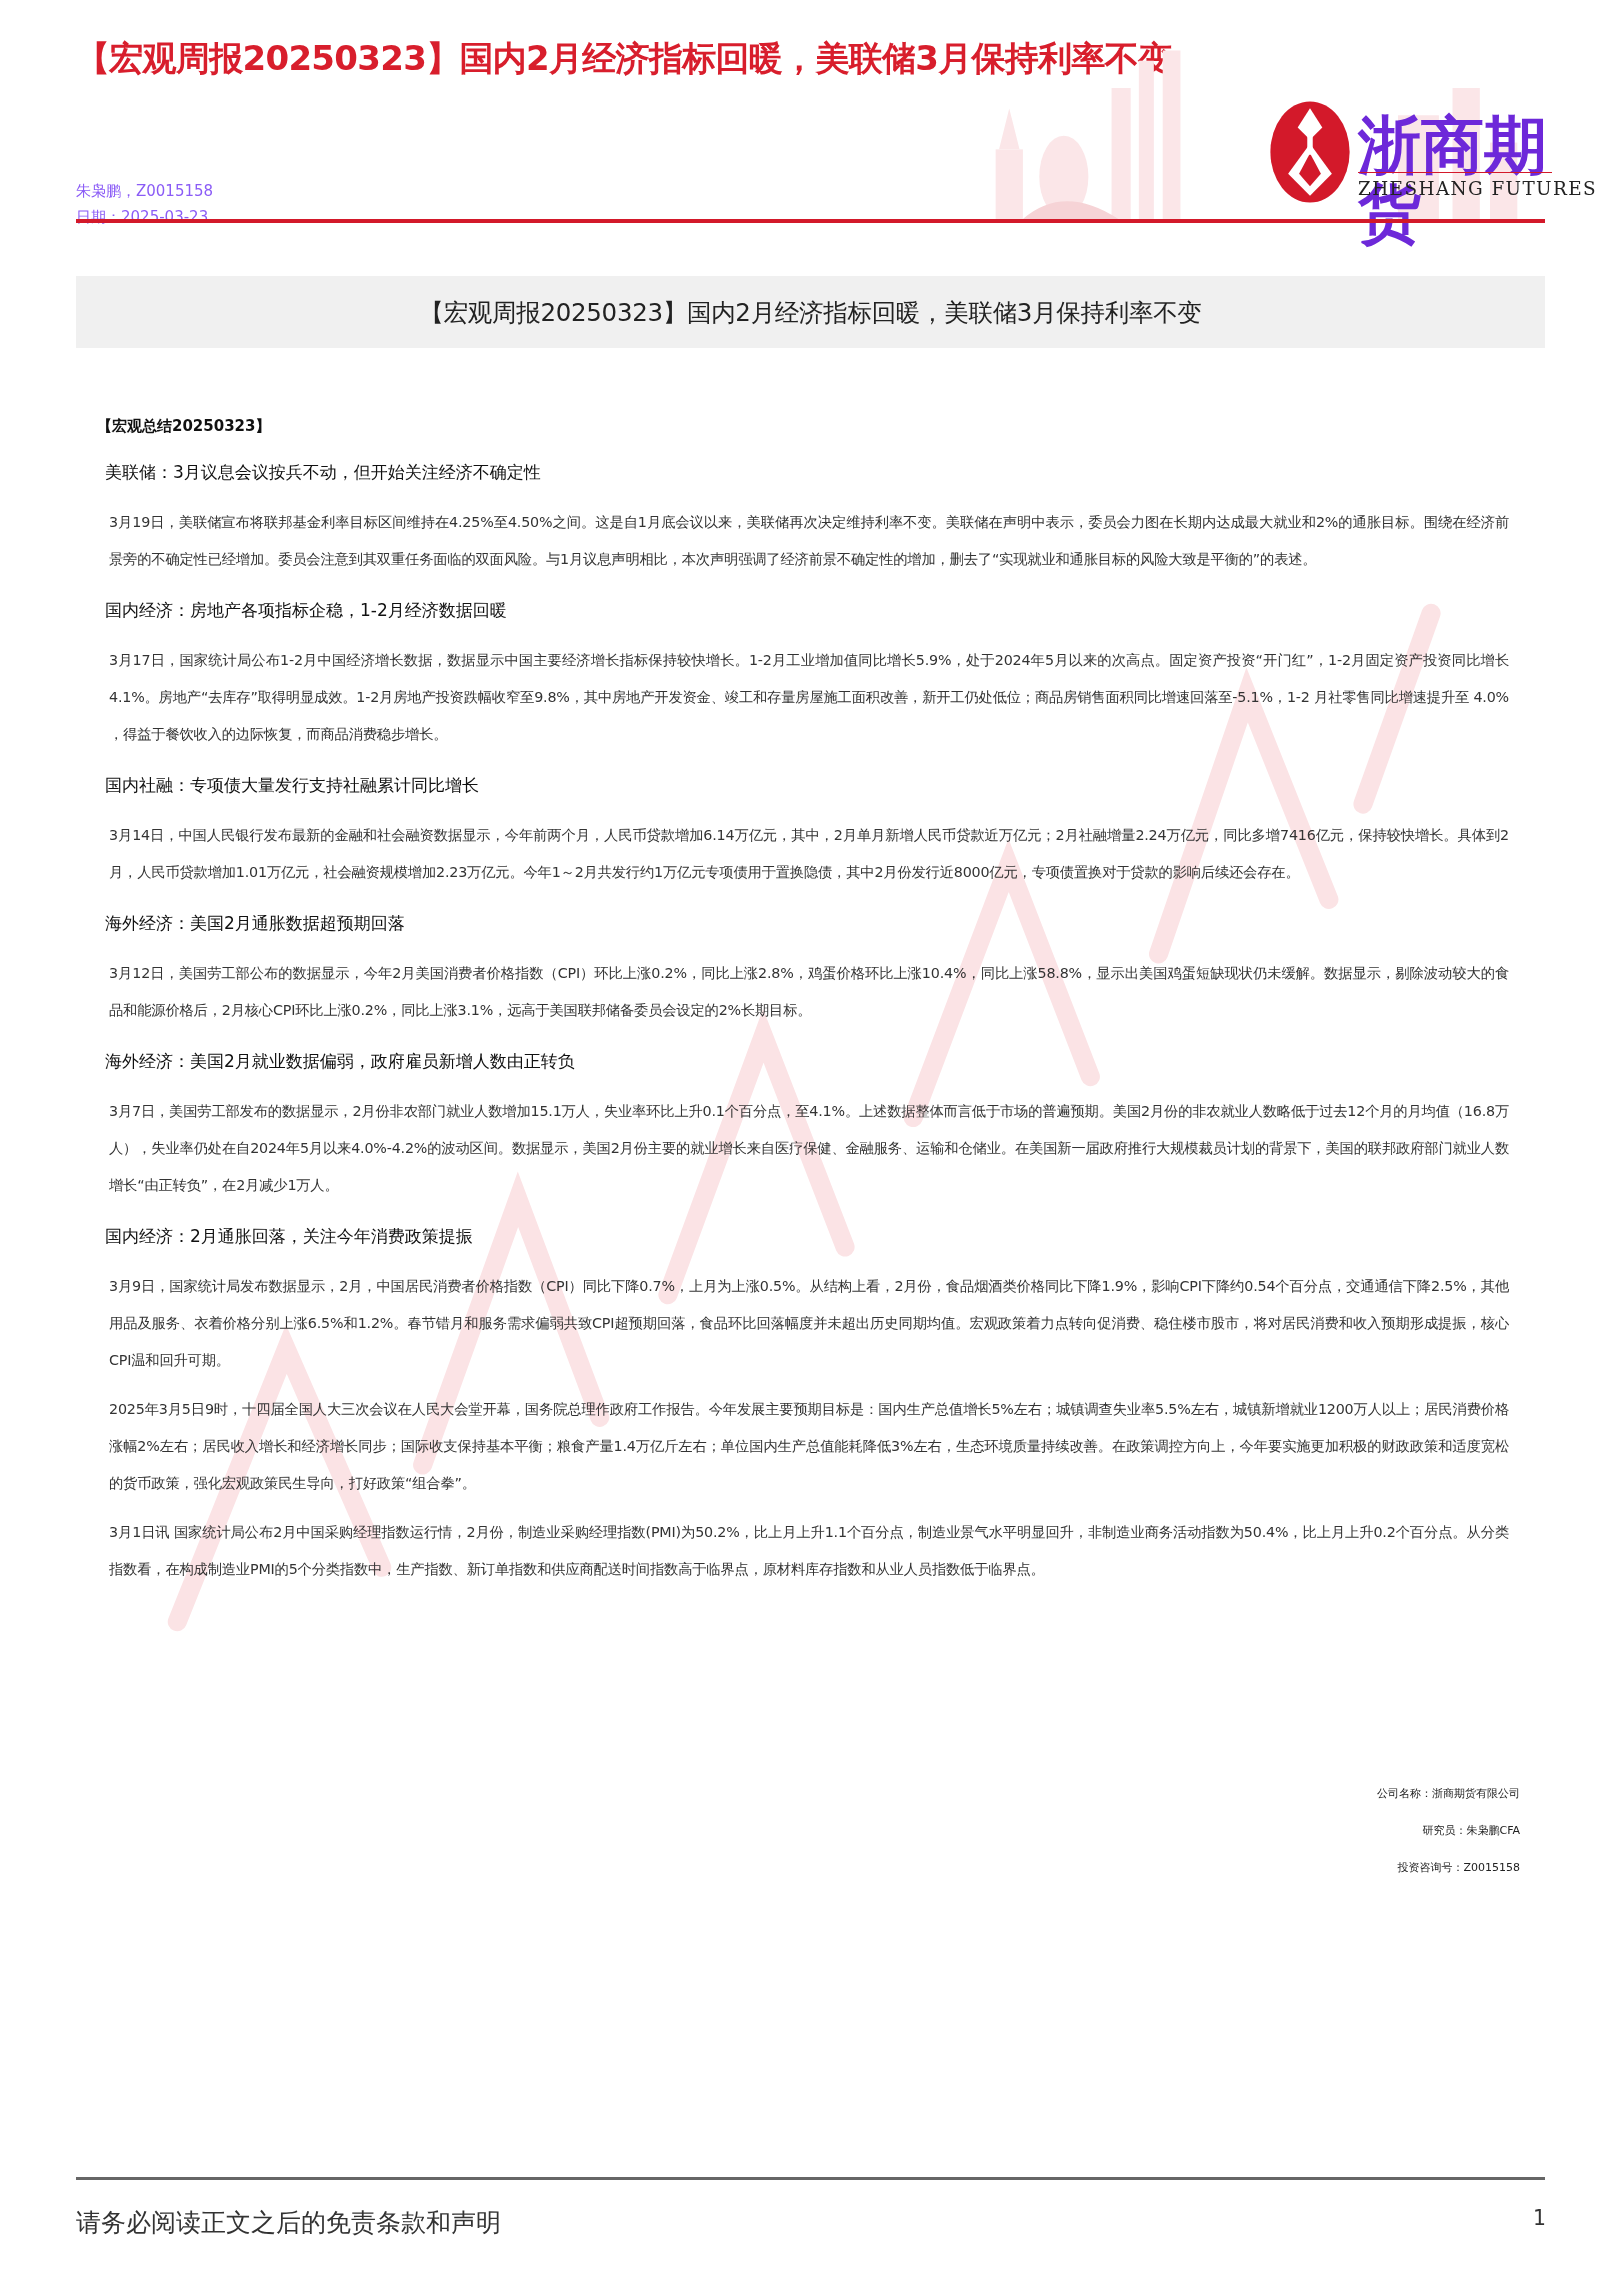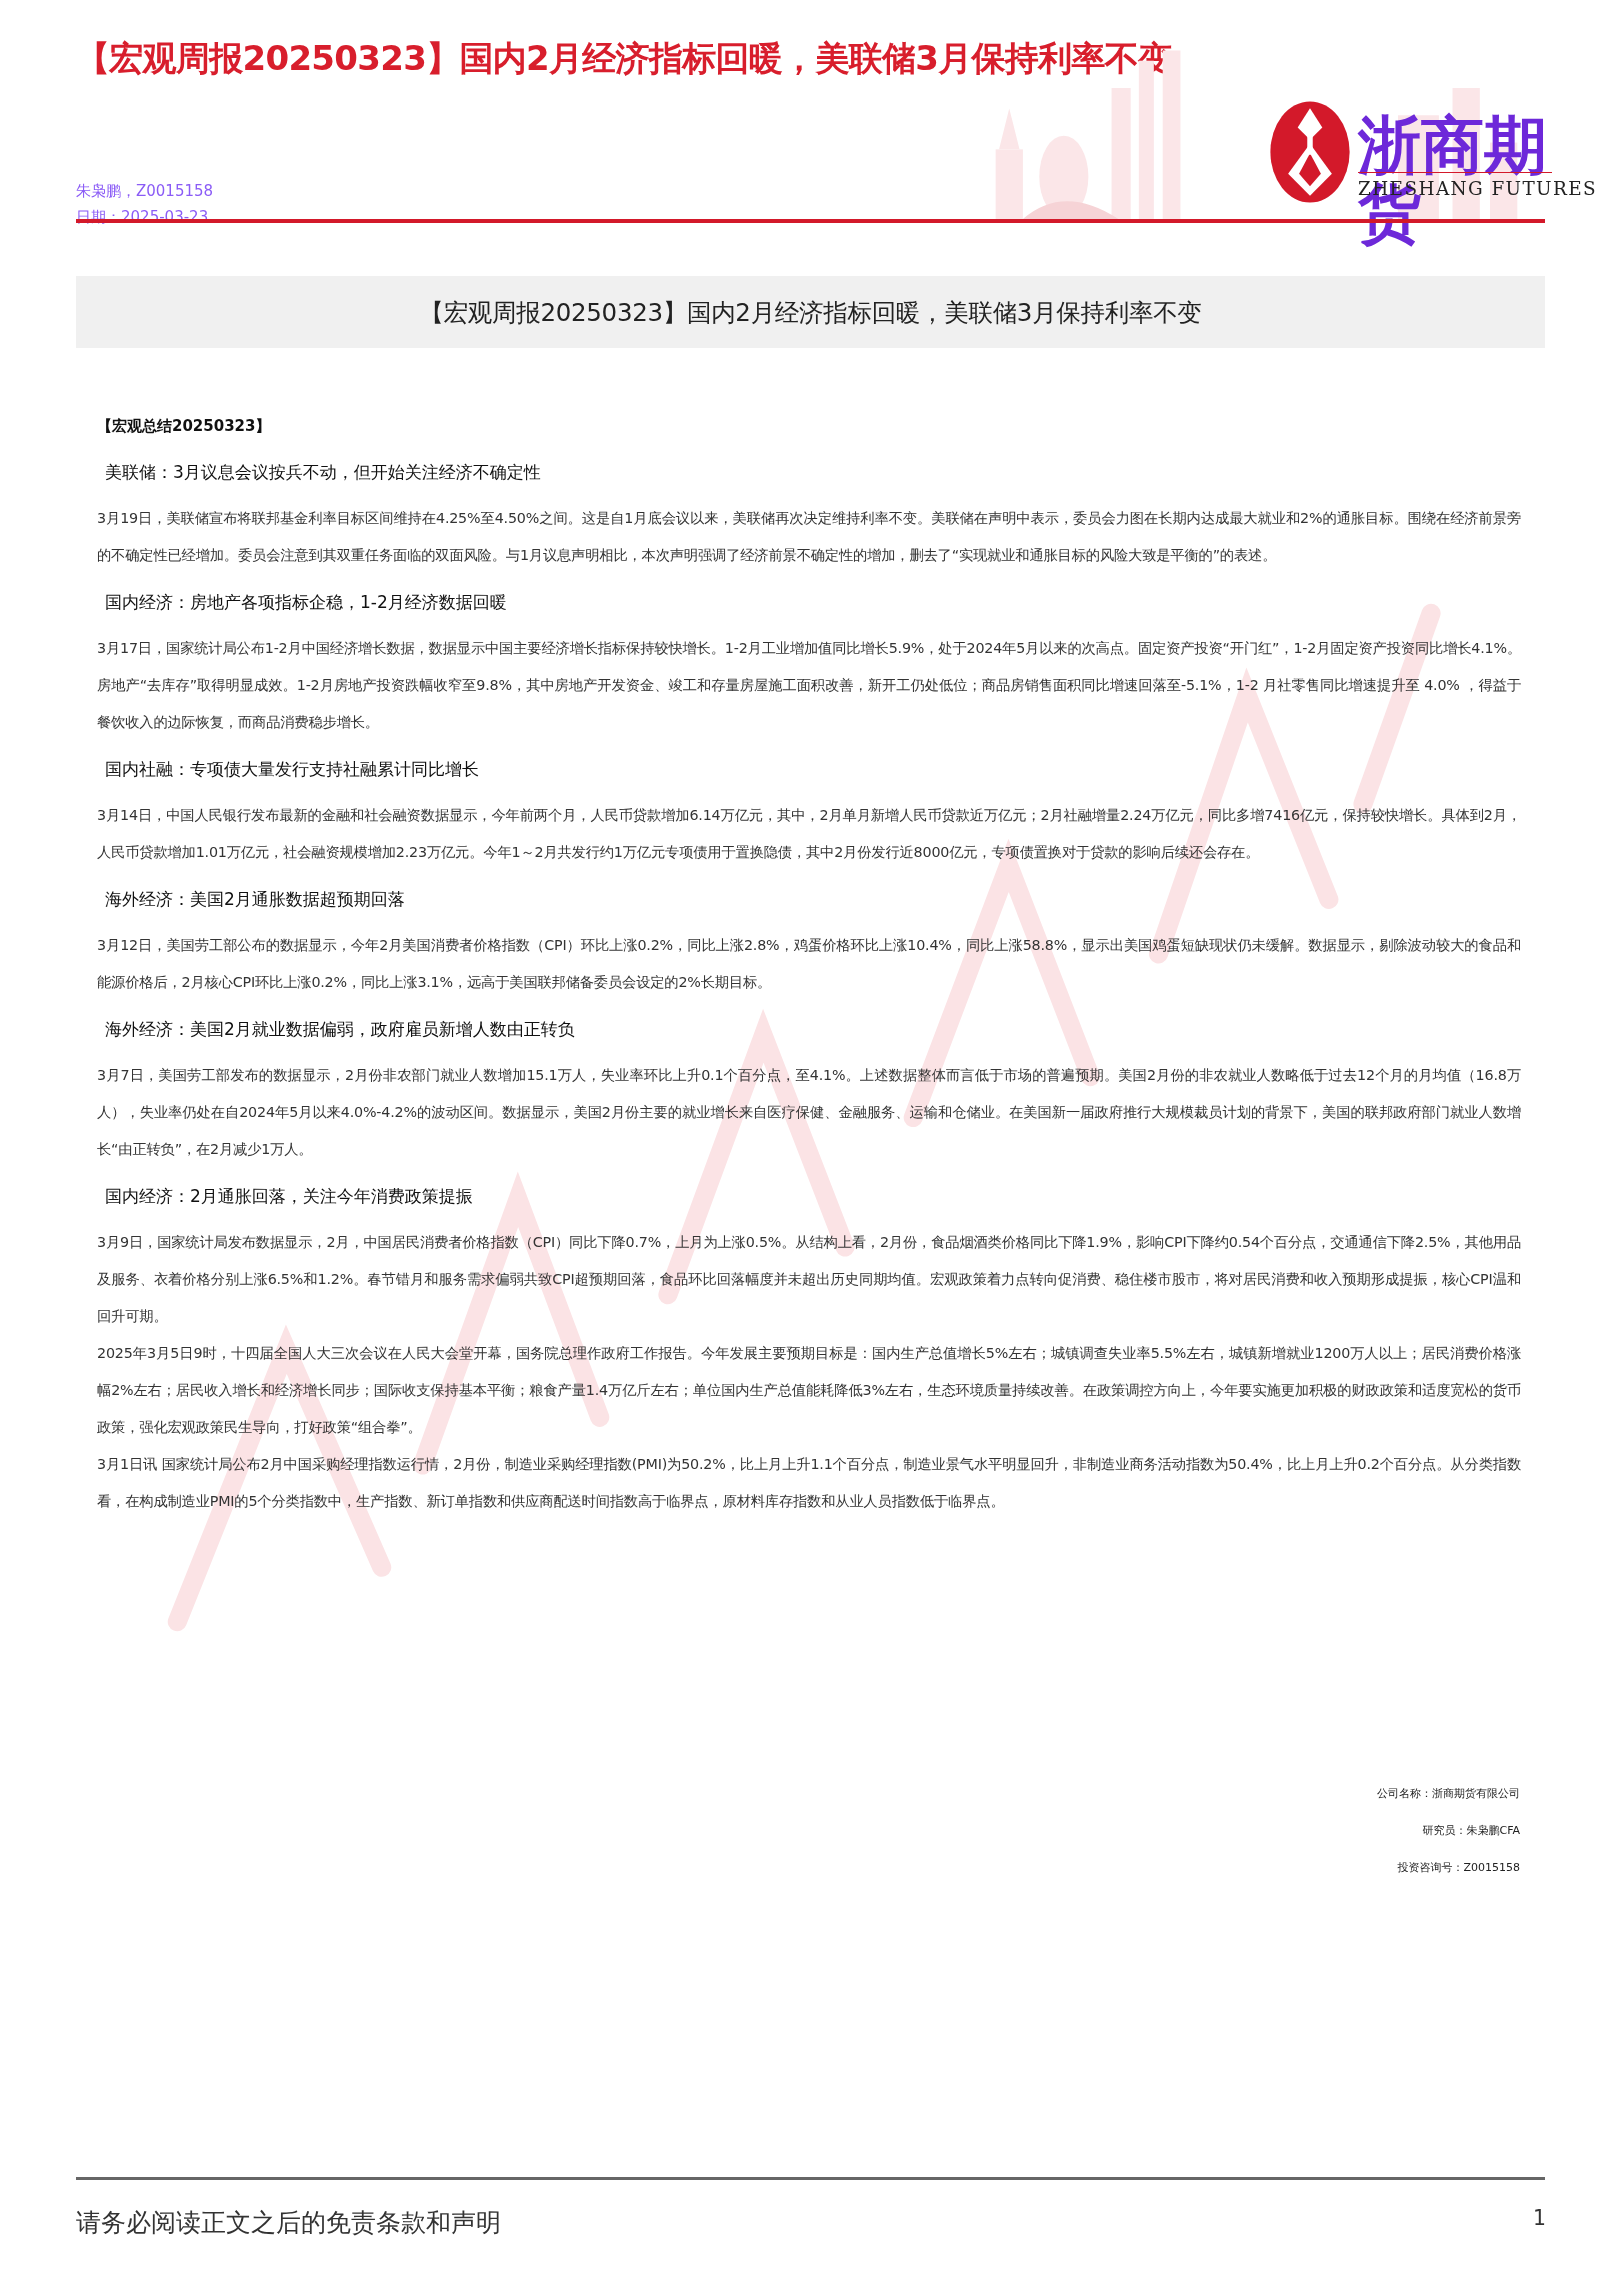--- a/index.html
+++ b/index.html
@@ -33,21 +33,21 @@
       font-family: "DejaVu Serif", serif; letter-spacing: 1.4px; white-space: nowrap;
     }
     .banner {
       position: absolute; left: 76px; top: 276px; width: 1469px; height: 72px;
       background: #f0f0f0; z-index: 1; display: flex; align-items: center; justify-content: center;
     }
     .banner-text { font-size: 24.5px; color: #222; letter-spacing: -0.3px; }
     .content { position: absolute; left: 97px; top: 409px; width: 1424px; z-index: 1; }
     .summary-title { font-size: 15px; font-weight: bold; color: #111; height: 35px; line-height: 35px; }
     .section-heading { font-size: 17px; font-weight: normal; color: #111; line-height: 40px; margin: 8px; }
-    .para { font-size: 14.3px; color: #333; line-height: 37px; margin: 0; letter-spacing: -0.2px; text-align: justify; }
+    .para { font-size: 14.3px; color: #333; line-height: 37px; margin: 12px; letter-spacing: -0.2px; text-align: justify; }
     .signature {
       position: absolute; right: 102px; top: 1775px; z-index: 1; text-align: right;
       font-size: 11px; color: #222; line-height: 37px;
     }
     .footer-rule { position: absolute; left: 76px; top: 2177px; width: 1469px; height: 2.7px; background: #666; z-index: 1; }
     .footer-text { position: absolute; left: 76px; top: 2206px; font-size: 25px; color: #333; z-index: 1; }
     .page-number { position: absolute; right: 76px; top: 2206px; font-size: 20.4px; color: #333; z-index: 1; }
   </style>
 </head>
 <body>

